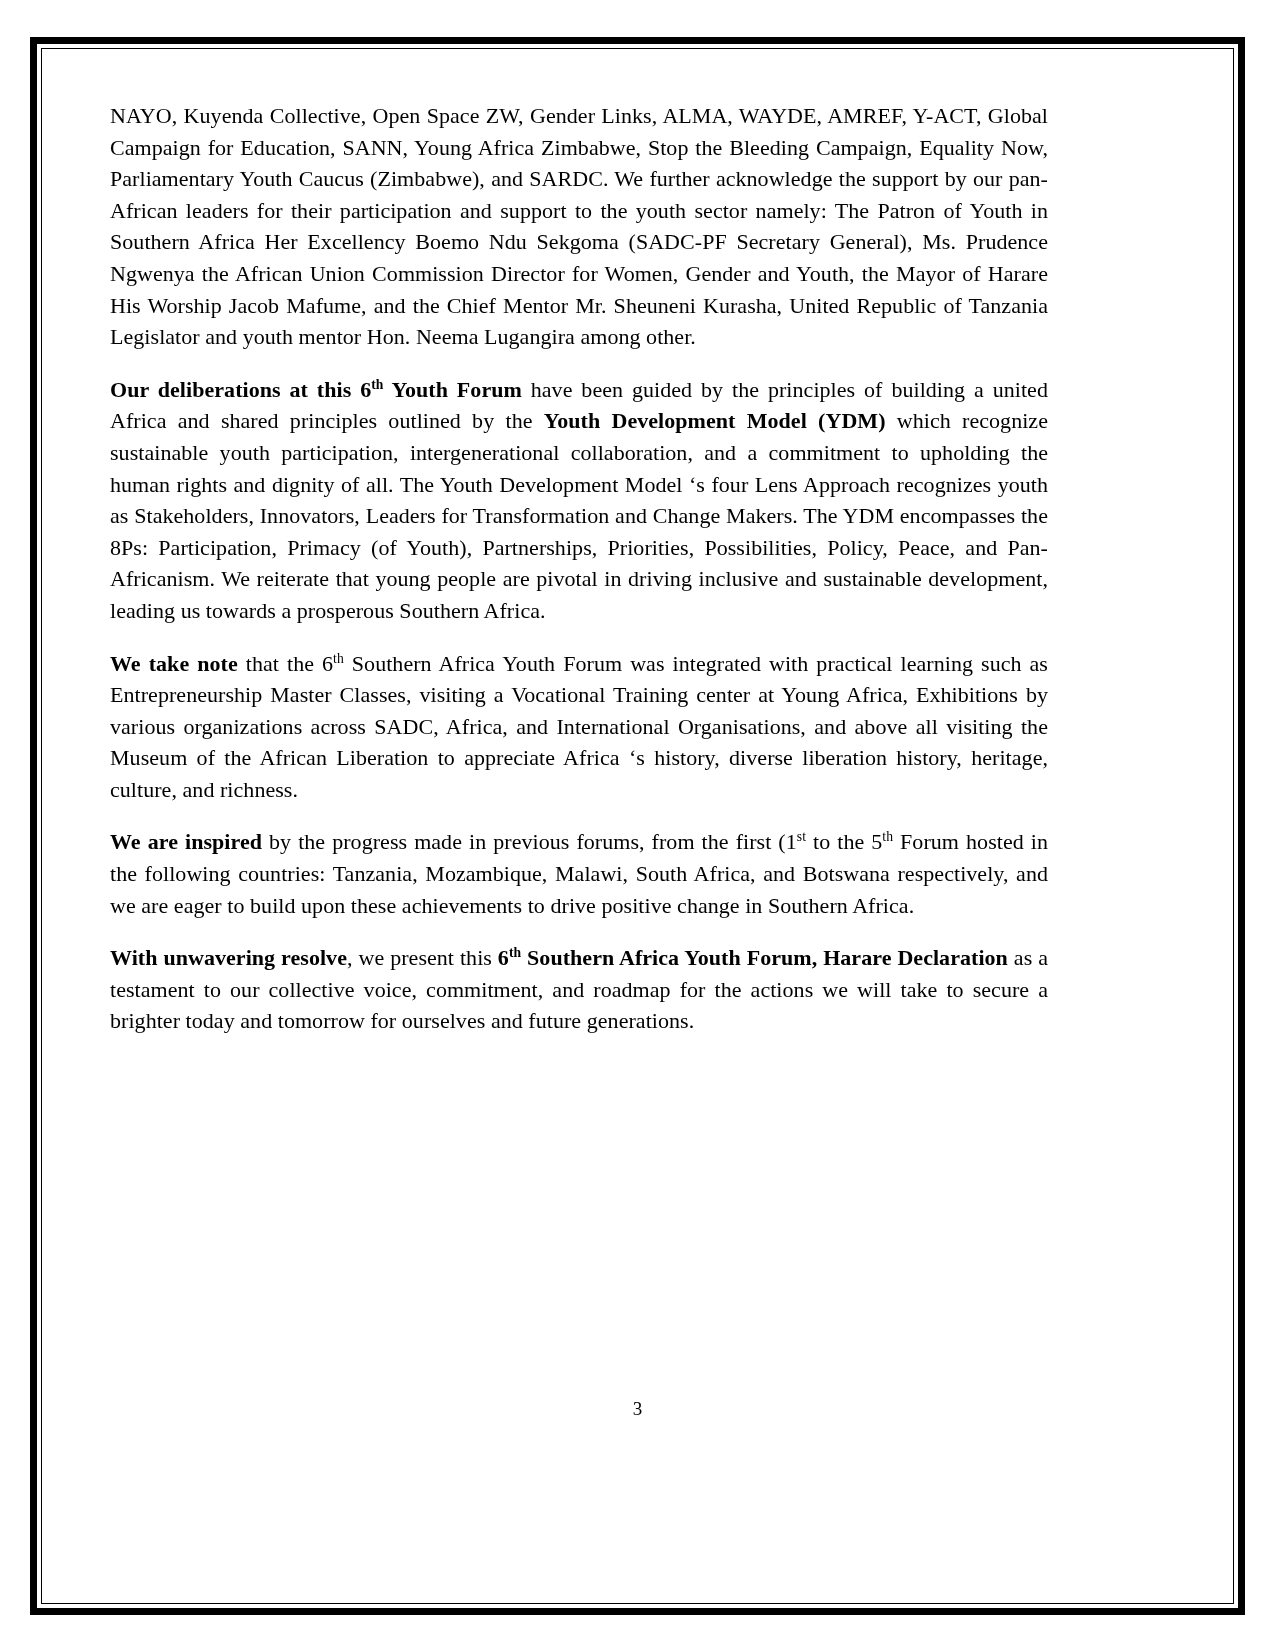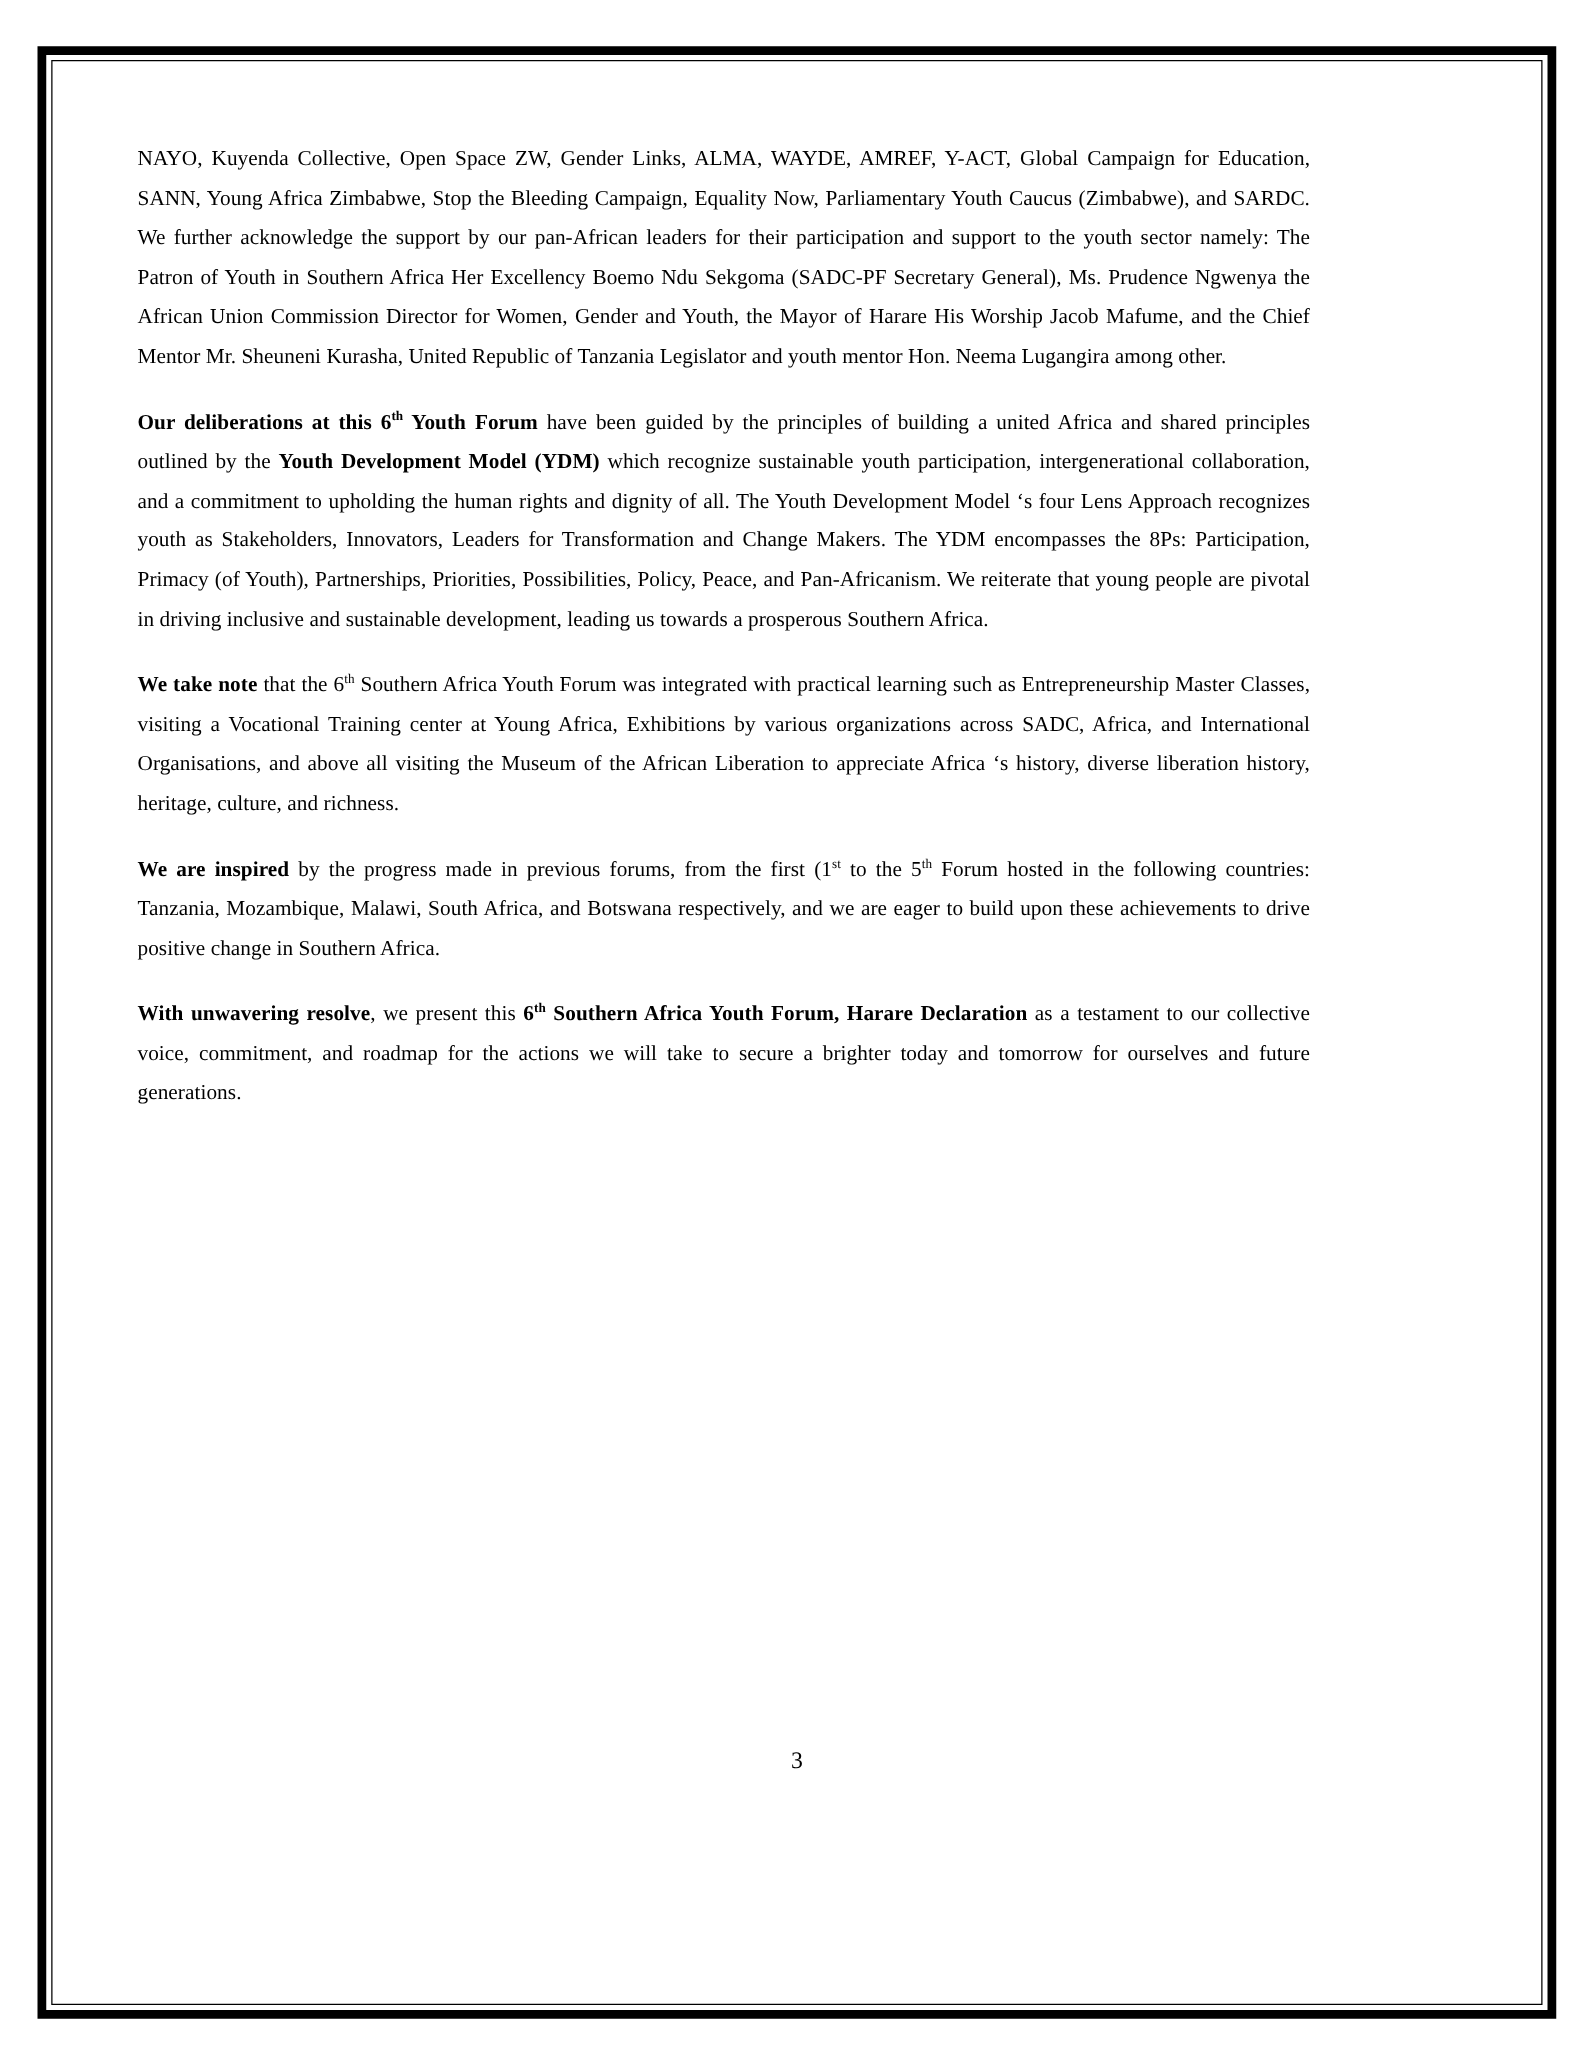--- a/index.html
+++ b/index.html
@@ -41,22 +41,22 @@
   
   .page-body {
     position: absolute;
     left: 110px;
     top: 100px;
     width: 938px;
     box-sizing: border-box;
   }
 
   p.para {
-    margin: 11px 0 21px 0;
-    font-size: 17px;
+    margin: 0 0 21px 0;
+    font-size: 22px;
     line-height: 31.6px;
     text-align: justify;
     text-justify: inter-word;
     hyphens: none;
     letter-spacing: 0.05px;
   }
   p.para:last-of-type { margin-bottom: 0; }
 
   .b { font-weight: bold; }
 

